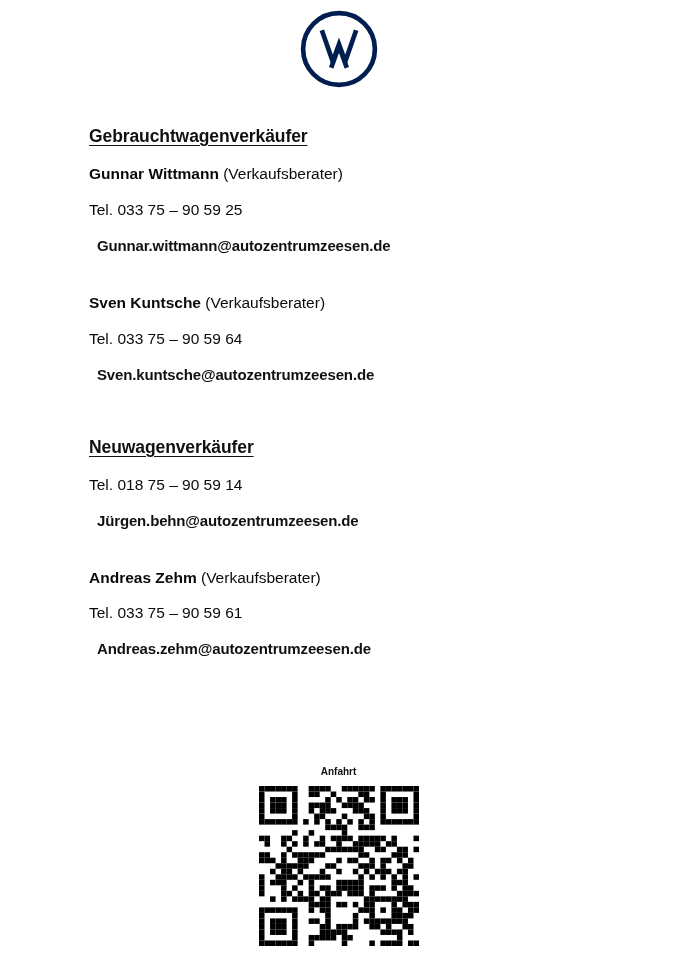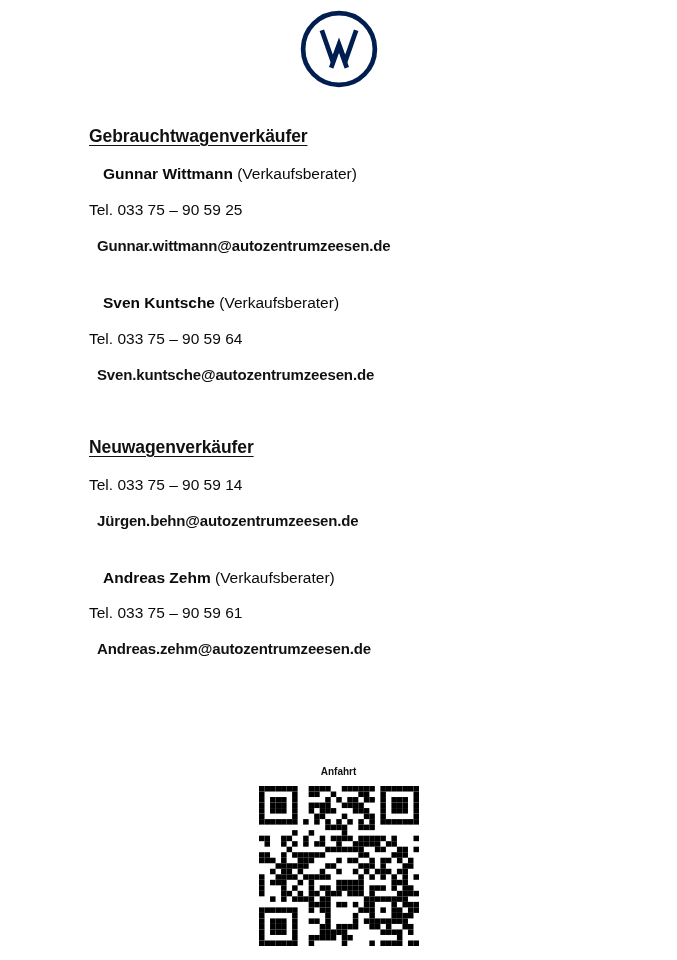--- a/index.html
+++ b/index.html
@@ -53,21 +53,21 @@
     margin: 0 0 18px 0;
     letter-spacing: -0.1px;
     color: #111111;
   }
 
   .person {
     margin-bottom: 10px;
   }
   .person .name-line {
     font-size: 15.5px;
-    margin: 0 0 18px 14px;
+    margin: 0 0 18px 0;
     line-height: 1.15;
   }
   .person .name-line .pname {
     font-weight: bold;
   }
   .person .name-line .prole {
     font-weight: normal;
   }
   .person .tel {
     font-size: 15.5px;
@@ -145,21 +145,21 @@
       </p>
       <p class="tel">Tel. 033 75 – 90 59 64</p>
       <p class="email">Sven.kuntsche@autozentrumzeesen.de</p>
     </div>
 
     <div class="gap-section"></div>
 
     <h2 class="section-heading">Neuwagenverkäufer</h2>
 
     <div class="person">
-      <p class="tel">Tel. 033 75 – 90 59 14</p>
+      <p class="tel">Tel. 018 75 – 90 59 14</p>
       <p class="email">Jürgen.behn@autozentrumzeesen.de</p>
     </div>
 
     <div class="gap-small"></div>
 
     <div class="person">
       <p class="name-line">
         <span class="pname">Andreas Zehm</span><span class="prole"> (Verkaufsberater)</span>
       </p>
       <p class="tel">Tel. 033 75 – 90 59 61</p>

